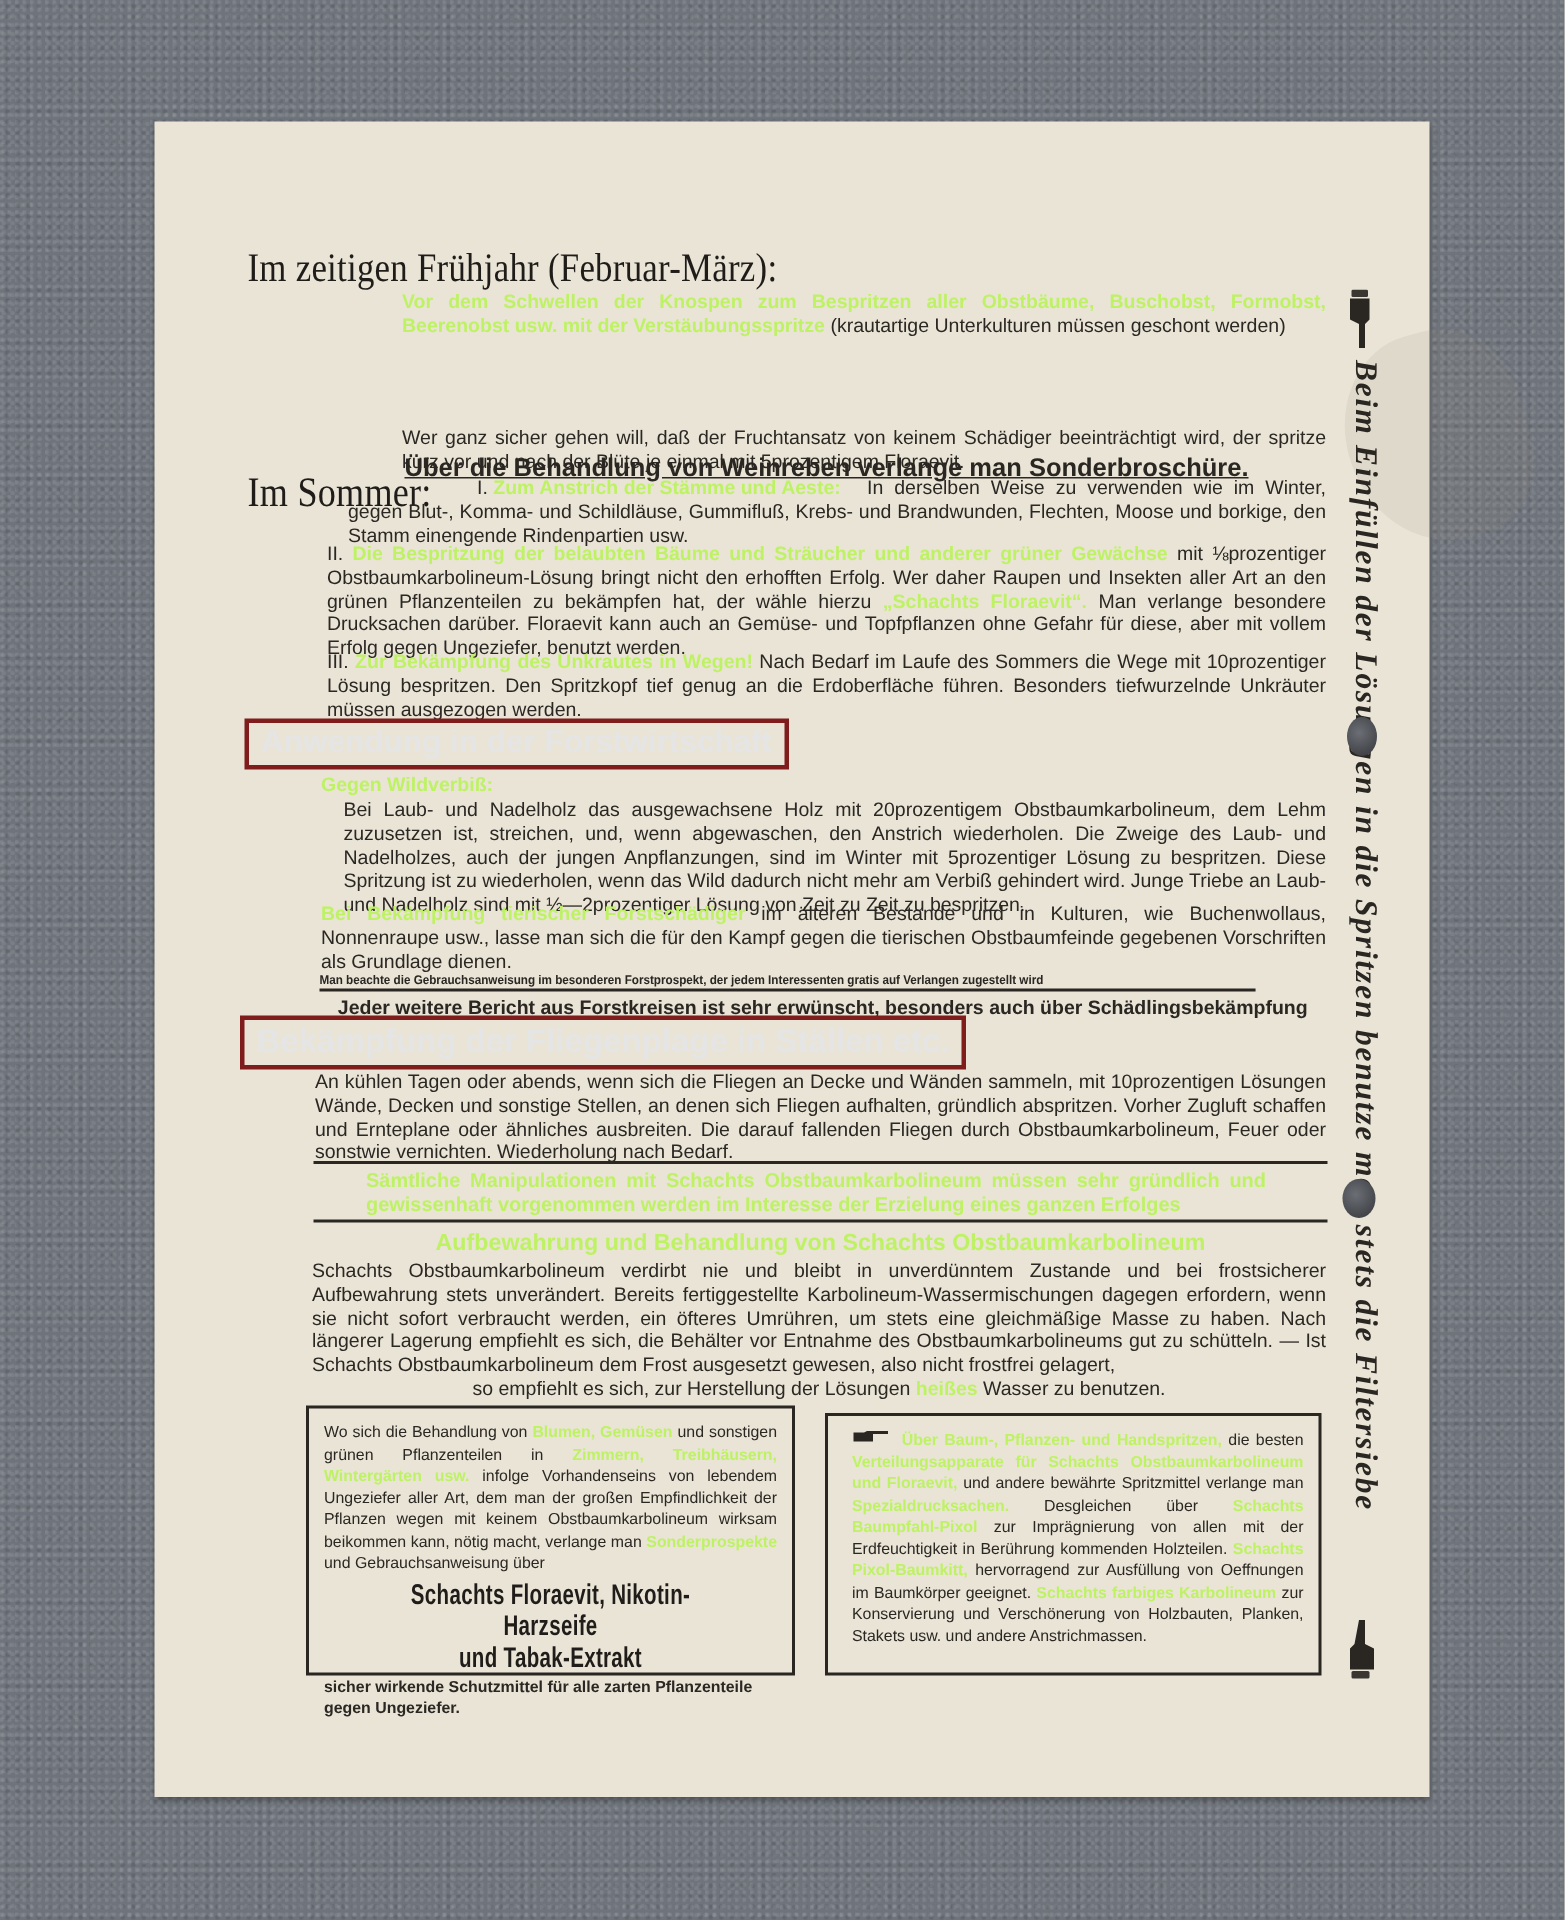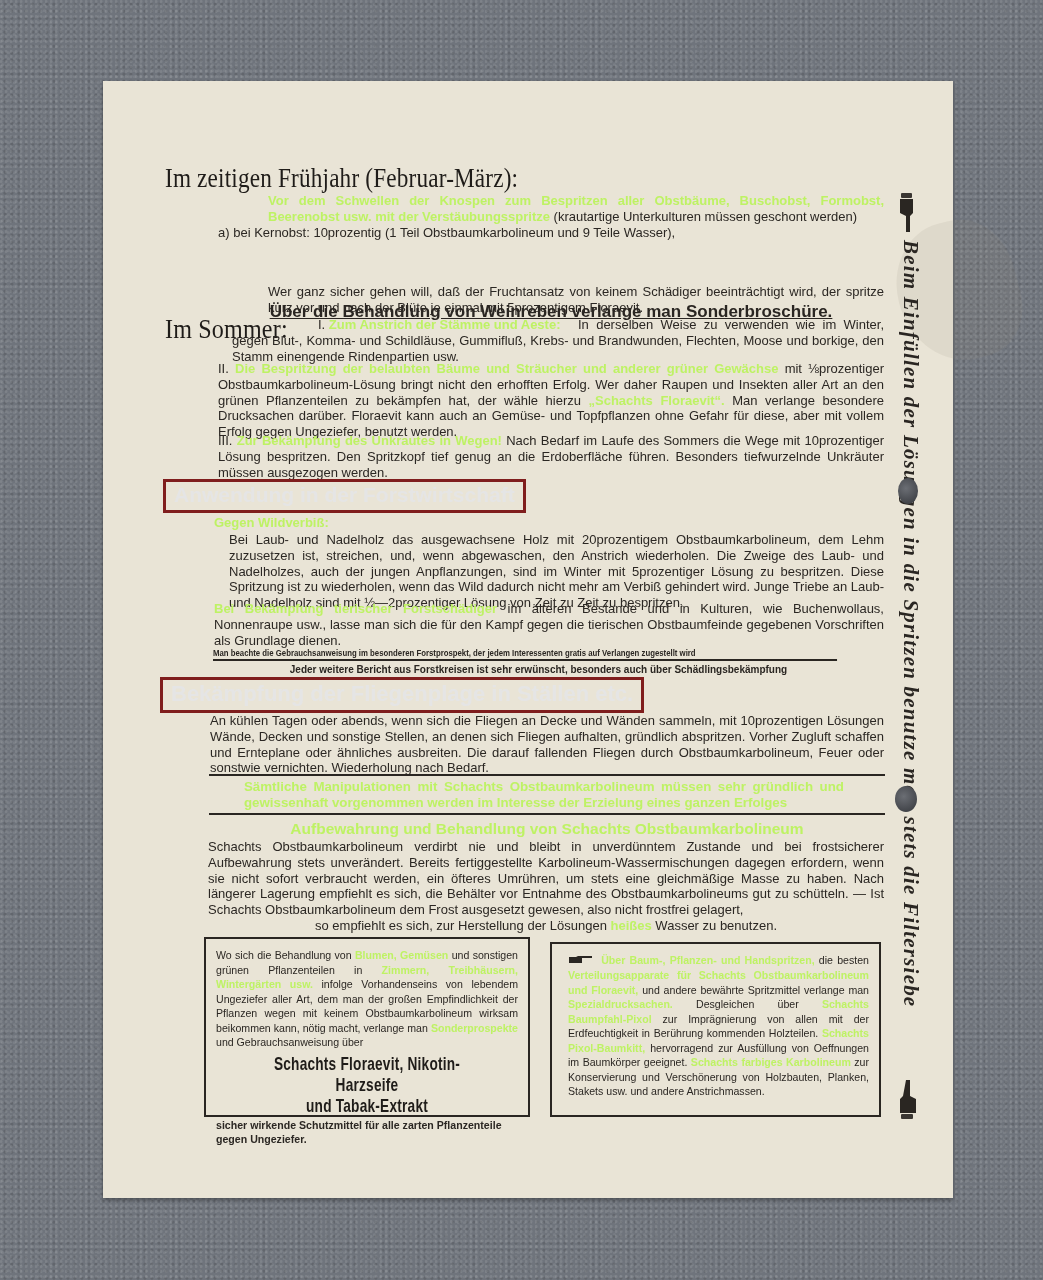--- a/index.html
+++ b/index.html
@@ -63,21 +63,20 @@
 </div>
 
 <div class="abs heading-serif" style="left:165px;top:163px;">Im zeitigen Frühjahr (Februar-März):</div>
 
 <div class="abs p cond" style="left:268px;top:193px;width:616px;">
   <b>Vor dem Schwellen der Knospen zum Bespritzen aller Obstbäume, Buschobst, Formobst, Beerenobst usw. mit der Verstäubungsspritze</b>
   <span>(krautartige Unterkulturen müssen geschont werden)</span>
 </div>
 
 <div class="abs p cond" style="left:218px;top:225px;width:666px;">
-  <div><span>a)</span> <span>bei Kernobst: 10prozentig (1 Teil Obstbaumkarbolineum und 9 Teile Wasser),</span></div>
 </div>
 
 <div class="abs p cond" style="left:268px;top:284px;width:616px;">Wer ganz sicher gehen will, daß der Fruchtansatz von keinem Schädiger beeinträchtigt wird, der spritze kurz vor und nach der Blüte je einmal mit 5prozentigem Floraevit.</div>
 
 <div class="abs sans-b center" style="left:218px;top:302px;width:666px;font-size:17px;text-decoration:underline;">Über die Behandlung von Weinreben verlange man Sonderbroschüre.</div>
 
 <div class="abs heading-serif" style="left:165px;top:313px;font-size:28px;">Im Sommer:</div>
 
 <div class="abs p cond" style="left:318px;top:317px;width:566px;">
   <span>I.</span>
@@ -108,21 +107,21 @@
 
 <div class="abs p cond b" style="left:214px;top:515px;">Gegen Wildverbiß:</div>
 <div class="abs p cond" style="left:229px;top:532px;width:655px;">Bei Laub- und Nadelholz das ausgewachsene Holz mit 20prozentigem Obstbaumkarbolineum, dem Lehm zuzusetzen ist, streichen, und, wenn abgewaschen, den Anstrich wiederholen. Die Zweige des Laub- und Nadelholzes, auch der jungen Anpflanzungen, sind im Winter mit 5prozentiger Lösung zu bespritzen. Diese Spritzung ist zu wiederholen, wenn das Wild dadurch nicht mehr am Verbiß gehindert wird. Junge Triebe an Laub- und Nadelholz sind mit ½—2prozentiger Lösung von Zeit zu Zeit zu bespritzen.</div>
 
 <div class="abs p cond" style="left:214px;top:601px;width:670px;">
   <b>Bei Bekämpfung tierischer Forstschädiger</b>
   <span>im älteren Bestande und in Kulturen, wie Buchenwollaus, Nonnenraupe usw., lasse man sich die für den Kampf gegen die tierischen Obstbaumfeinde gegebenen Vorschriften als Grundlage dienen.</span>
 </div>
 
 <div class="abs sans-b" style="left:213px;top:648px;width:671px;font-size:8.4px;white-space:nowrap;border-bottom:2px solid #2a2622;padding-bottom:1px;transform:scaleX(0.93);transform-origin:left top;">Man beachte die Gebrauchsanweisung im besonderen Forstprospekt, der jedem Interessenten gratis auf Verlangen zugestellt wird</div>
-<div class="abs sans-b center" style="left:203px;top:664px;width:671px;font-size:10px;">Jeder weitere Bericht aus Forstkreisen ist sehr erwünscht, besonders auch über Schädlingsbekämpfung</div>
+<div class="abs sans-b center" style="left:213px;top:664px;width:671px;font-size:13px;">Jeder weitere Bericht aus Forstkreisen ist sehr erwünscht, besonders auch über Schädlingsbekämpfung</div>
 
 <div class="boxed-h" style="left:160px;top:677px;font-size:22px;">Bekämpfung der Fliegenplage in Ställen etc.</div>
 
 <div class="abs p cond" style="left:210px;top:713px;width:674px;">An kühlen Tagen oder abends, wenn sich die Fliegen an Decke und Wänden sammeln, mit 10prozentigen Lösungen Wände, Decken und sonstige Stellen, an denen sich Fliegen aufhalten, gründlich abspritzen. Vorher Zugluft schaffen und Ernteplane oder ähnliches ausbreiten. Die darauf fallenden Fliegen durch Obstbaumkarbolineum, Feuer oder sonstwie vernichten. Wiederholung nach Bedarf.</div>
 
 <div class="rule" style="left:209px;top:774px;width:676px;"></div>
 <div class="abs p cond b" style="left:244px;top:779px;width:600px;font-size:13.3px;">Sämtliche Manipulationen mit Schachts Obstbaumkarbolineum müssen sehr gründlich und gewissenhaft vorgenommen werden im Interesse der Erzielung eines ganzen Erfolges</div>
 <div class="rule" style="left:209px;top:813px;width:676px;"></div>
 
 <div class="abs cond b center" style="left:209px;top:820px;width:676px;font-size:15.5px;">Aufbewahrung und Behandlung von Schachts Obstbaumkarbolineum</div>

